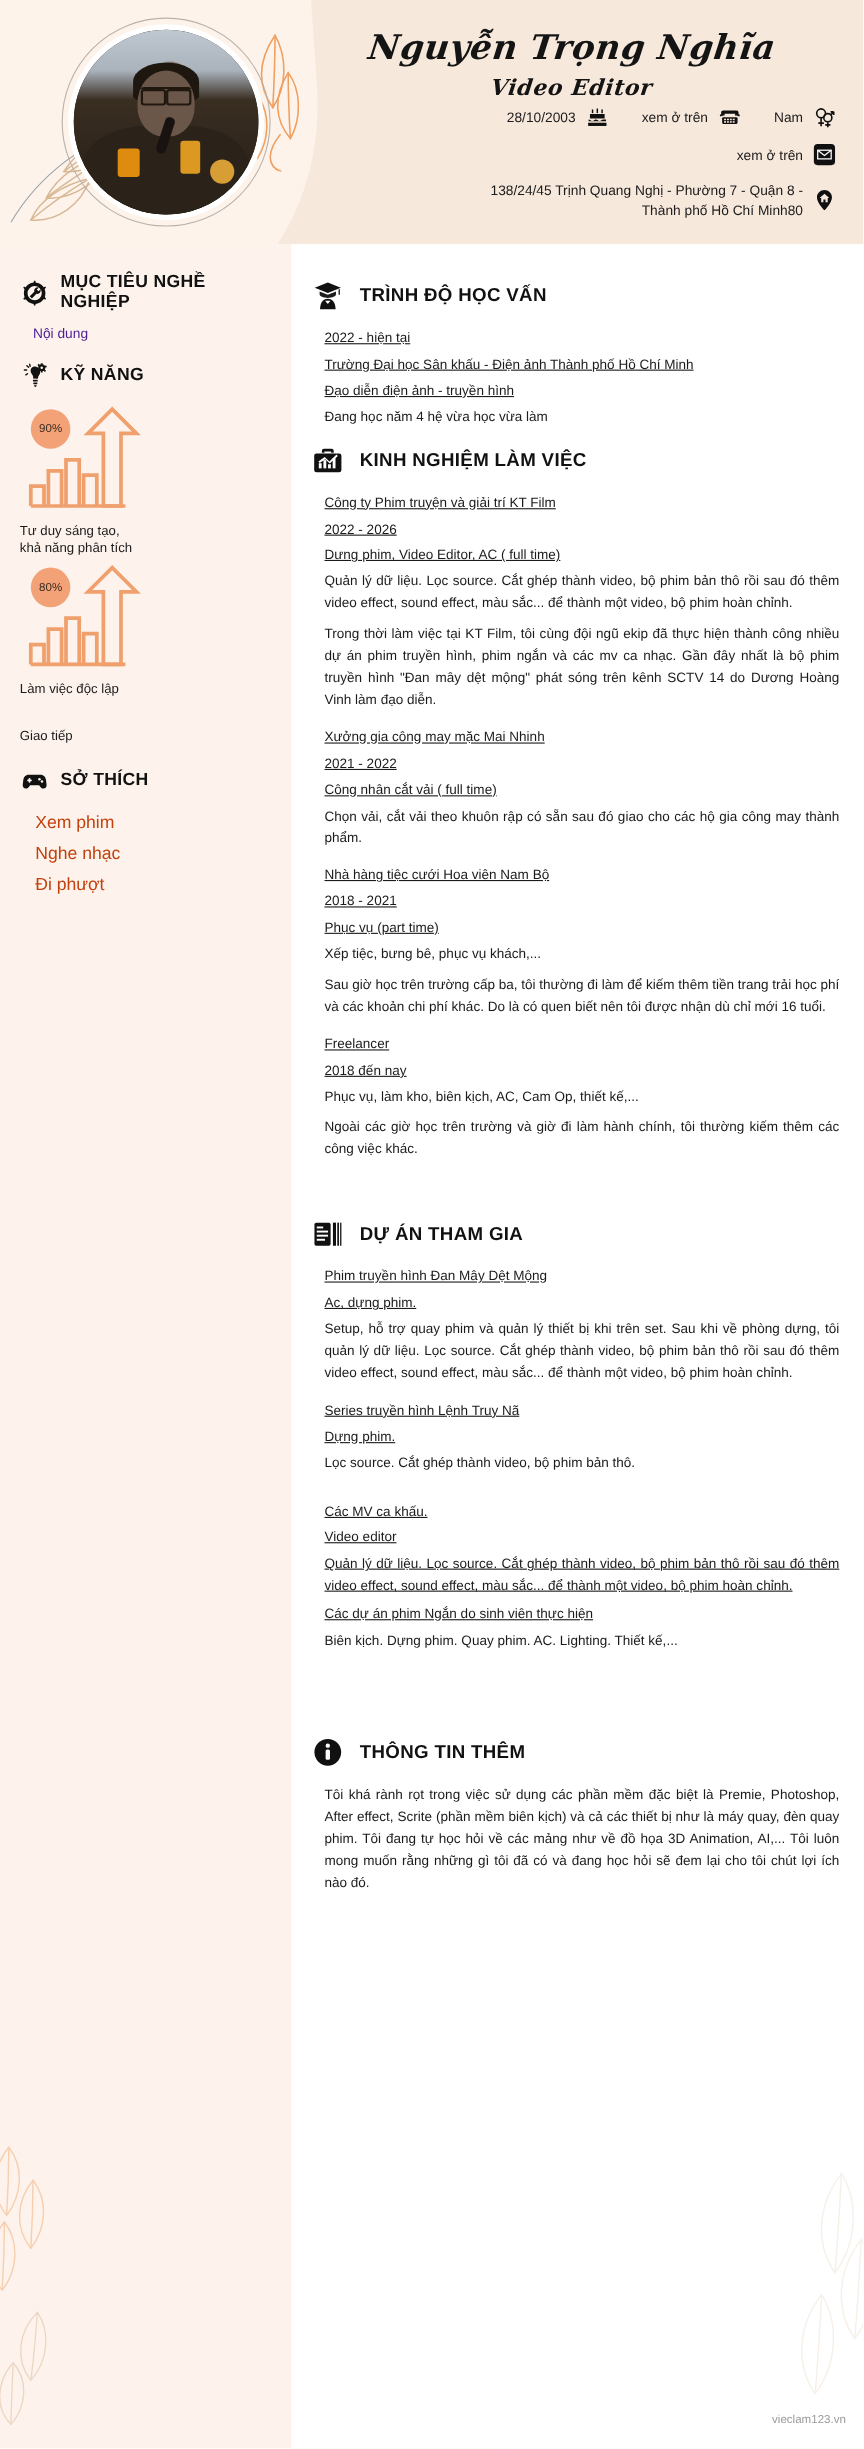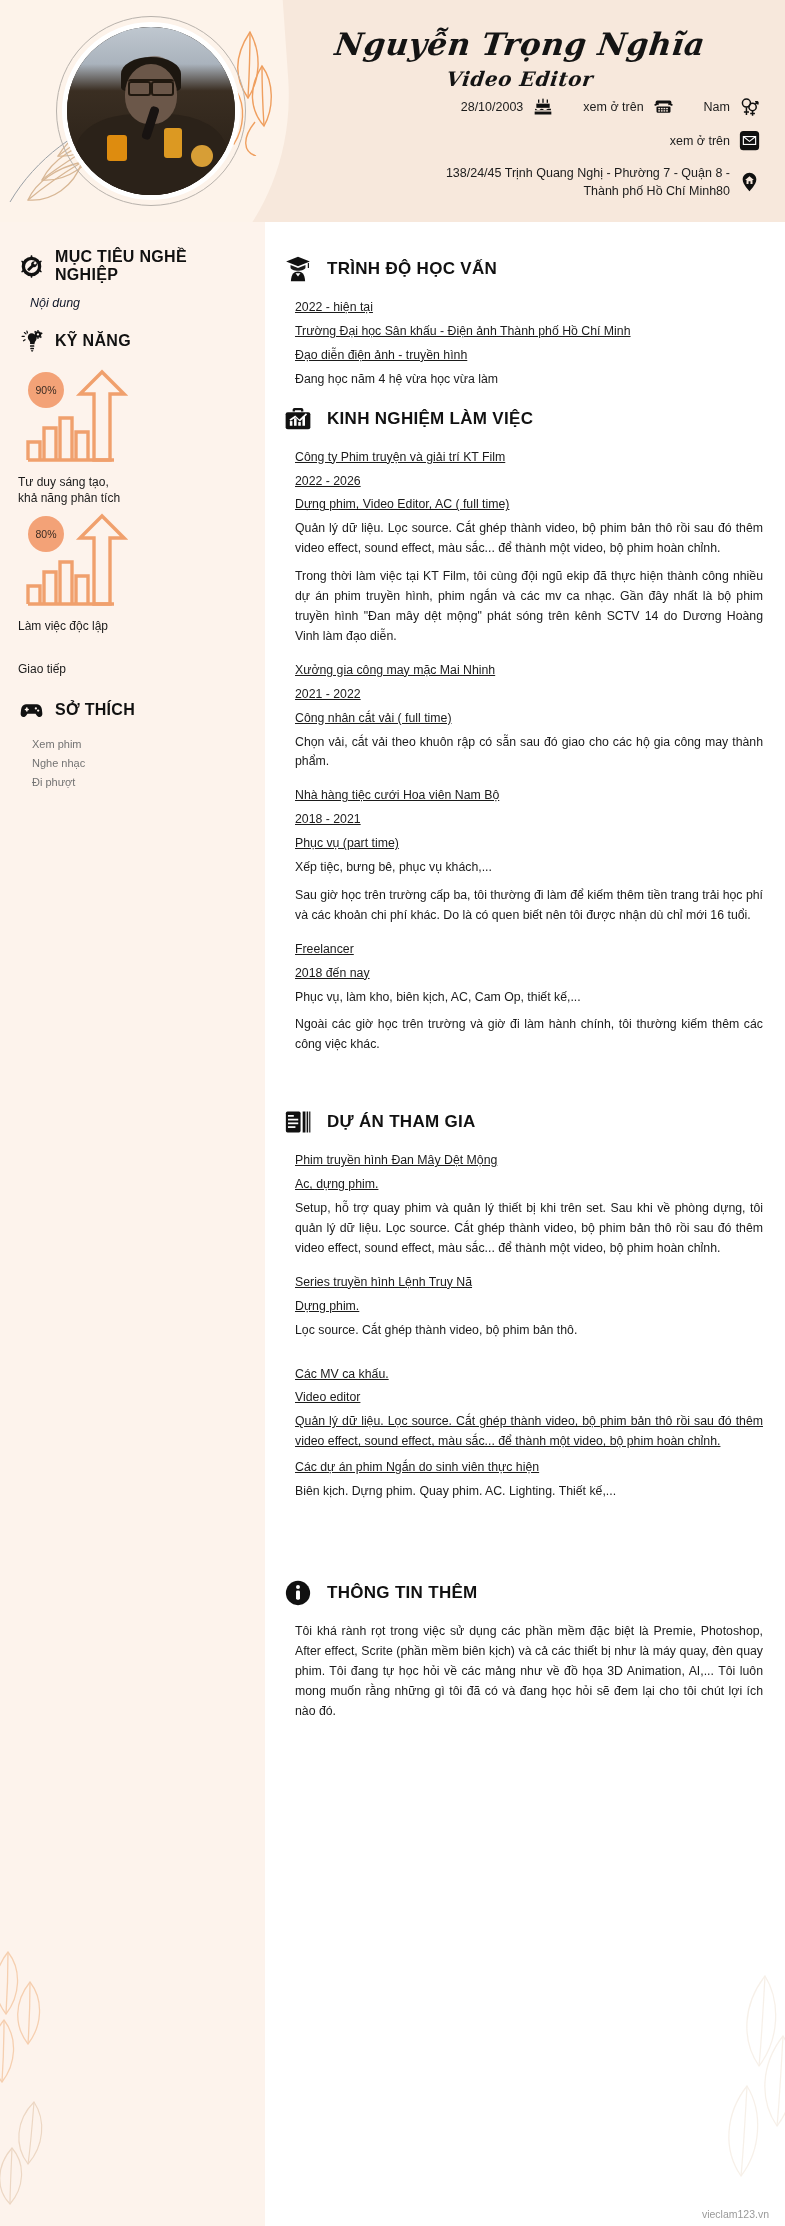--- a/index.html
+++ b/index.html
@@ -201,23 +201,22 @@
     font-weight: 700;
     letter-spacing: .3px;
     color: #111;
   }
   .right-col .sec-head { gap: 14px; margin: 14px 0 14px 0; }
   .right-col .sec-head .s-icon { width: 30px; height: 30px; }
   .right-col .sec-title { font-size: 17px; text-align: right; }
 
   .placeholder-text {
     font-size: 12.5px;
-    color: #0f172a;
+    color: #4c1d95;
     margin: 4px 0 18px 12px;
-    font-style: italic;
   }
 
   
   .skill-grid {
     display: flex;
     flex-wrap: wrap;
     gap: 4px 10px;
     margin-top: 6px;
   }
   .skill-item { width: 110px; text-align: left; }
@@ -241,22 +240,22 @@
   .skill-label {
     font-size: 12px;
     color: #1b1b1b;
     line-height: 1.35;
     margin-top: 4px;
   }
 
   .hobby-list { margin: 6px 0 0 14px; }
   .hobby-list li {
     list-style: none;
-    font-size: 11px;
-    color: #737373;
+    font-size: 16px;
+    color: #c2410c;
     line-height: 1.75;
   }
 
   
   .blk { margin: 0 0 6px 12px; }
   .blk p {
     font-size: 12.3px;
     line-height: 1.62;
     color: #1b1b1b;
     margin-bottom: 8px;
@@ -267,21 +266,21 @@
   .spacer-lg { height: 24px; }
   .spacer-sm { height: 10px; }
 
   
   .leaf-bottom { position: absolute; left: -10px; bottom: 120px; opacity: .55; }
   .leaf-bottom2 { position: absolute; left: 0px; bottom: 18px; opacity: .5; }
   .leaf-right-bottom { position: absolute; right: -20px; bottom: 40px; opacity: .35; }
 
   .footer-credit {
     position: absolute;
-    right: 16px; bottom: 6px;
+    right: 16px; bottom: 20px;
     font-size: 10.5px;
     color: #9a9a9a;
   }
 </style>
 </head>
 <body>
 
 <div class="page">
 
   <div class="header">

